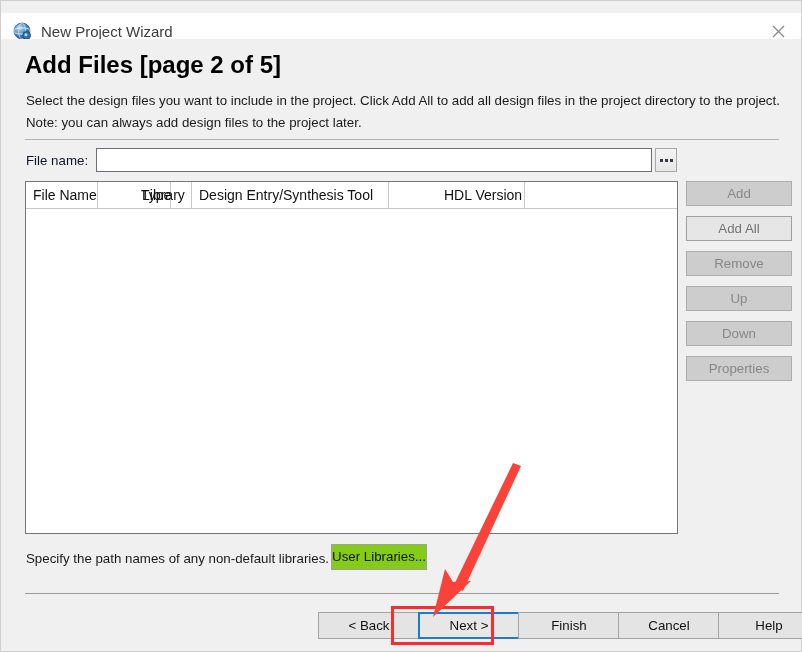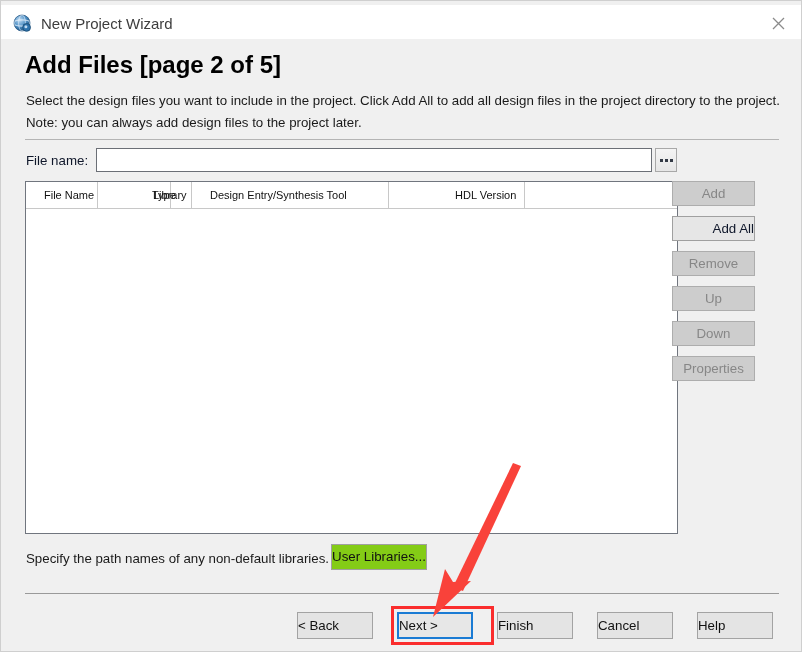--- a/index.html
+++ b/index.html
@@ -20,21 +20,21 @@
     width: 802px;
     height: 652px;
     box-sizing: border-box;
     border: 1px solid #cfcfcf;
     background: #f0f0f0;
   }
 
   
   .titlebar {
     position: absolute;
-    left: 0; top: 4px;
+    left: 0; top: 12px;
     width: 800px;
     height: 38px;
     background: #ffffff;
     border-bottom: 1px solid #e8e8e8;
   }
   .title-icon {
     position: absolute;
     left: 12px; top: 9px;
     width: 20px; height: 20px;
   }
@@ -156,56 +156,55 @@
     position: relative;
     height: 26px;
     border-bottom: 1px solid #c8c8c8;
     background: #ffffff;
   }
   .col {
     position: absolute;
     top: 0;
     height: 26px;
     line-height: 26px;
-    font-size: 11px;
+    font-size: 14px;
     color: #111;
     white-space: nowrap;
     box-sizing: border-box;
     border-right: 1px solid #c8c8c8;
-    padding-left: 18px;
+    padding-left: 7px;
   }
   .list-blank {
     position: absolute;
     left: 0; top: 27px;
     width: 100%;
     bottom: 0;
     background: #ffffff;
   }
 
   
   .sbtn {
     position: absolute;
-    left: 671px;
-    width: 83px; height: 25px;
+    left: 685px;
+    width: 106px; height: 25px;
     box-sizing: border-box;
     border: 1px solid #adadad;
     background: #cdcdcd;
     color: #878787;
     font-family: "Liberation Sans", sans-serif;
     font-size: 13.3px;
     text-align: center;
     line-height: 23px;
     cursor: default;
   }
   .sbtn.enabled {
     background: #e6e6e6;
     border: 1px solid #a0a0a0;
-    color: #0f172a;
-    cursor: pointer;
-    text-align: right;
+    color: #737373;
+    cursor: pointer;
   }
 
   
   .ul-text {
     position: absolute;
     left: 25px; top: 512px;
     font-size: 13.3px;
     color: #1a1a1a;
     white-space: nowrap;
   }
@@ -222,31 +221,32 @@
     text-align: center;
     line-height: 24px;
     cursor: pointer;
     white-space: nowrap;
   }
 
   
   .nav-btn {
     position: absolute;
     top: 573px;
-    width: 76px; height: 27px;
+    width: 102px; height: 27px;
     box-sizing: border-box;
     border: 1px solid #a3a3a3;
     background: #e4e4e4;
     font-family: "Liberation Sans", sans-serif;
     font-size: 13.3px;
     color: #111;
-    text-align: left;
+    text-align: center;
     line-height: 25px;
     cursor: pointer;
     white-space: nowrap;
+    margin-left: 21px;
   }
   .nav-back   { left: 296px; }
   .nav-next   { left: 396px; }
   .nav-finish { left: 496px; }
   .nav-cancel { left: 596px; }
   .nav-help   { left: 696px; }
 
   .nav-next {
     border: 2px solid #1a7bd4;
     line-height: 23px;

